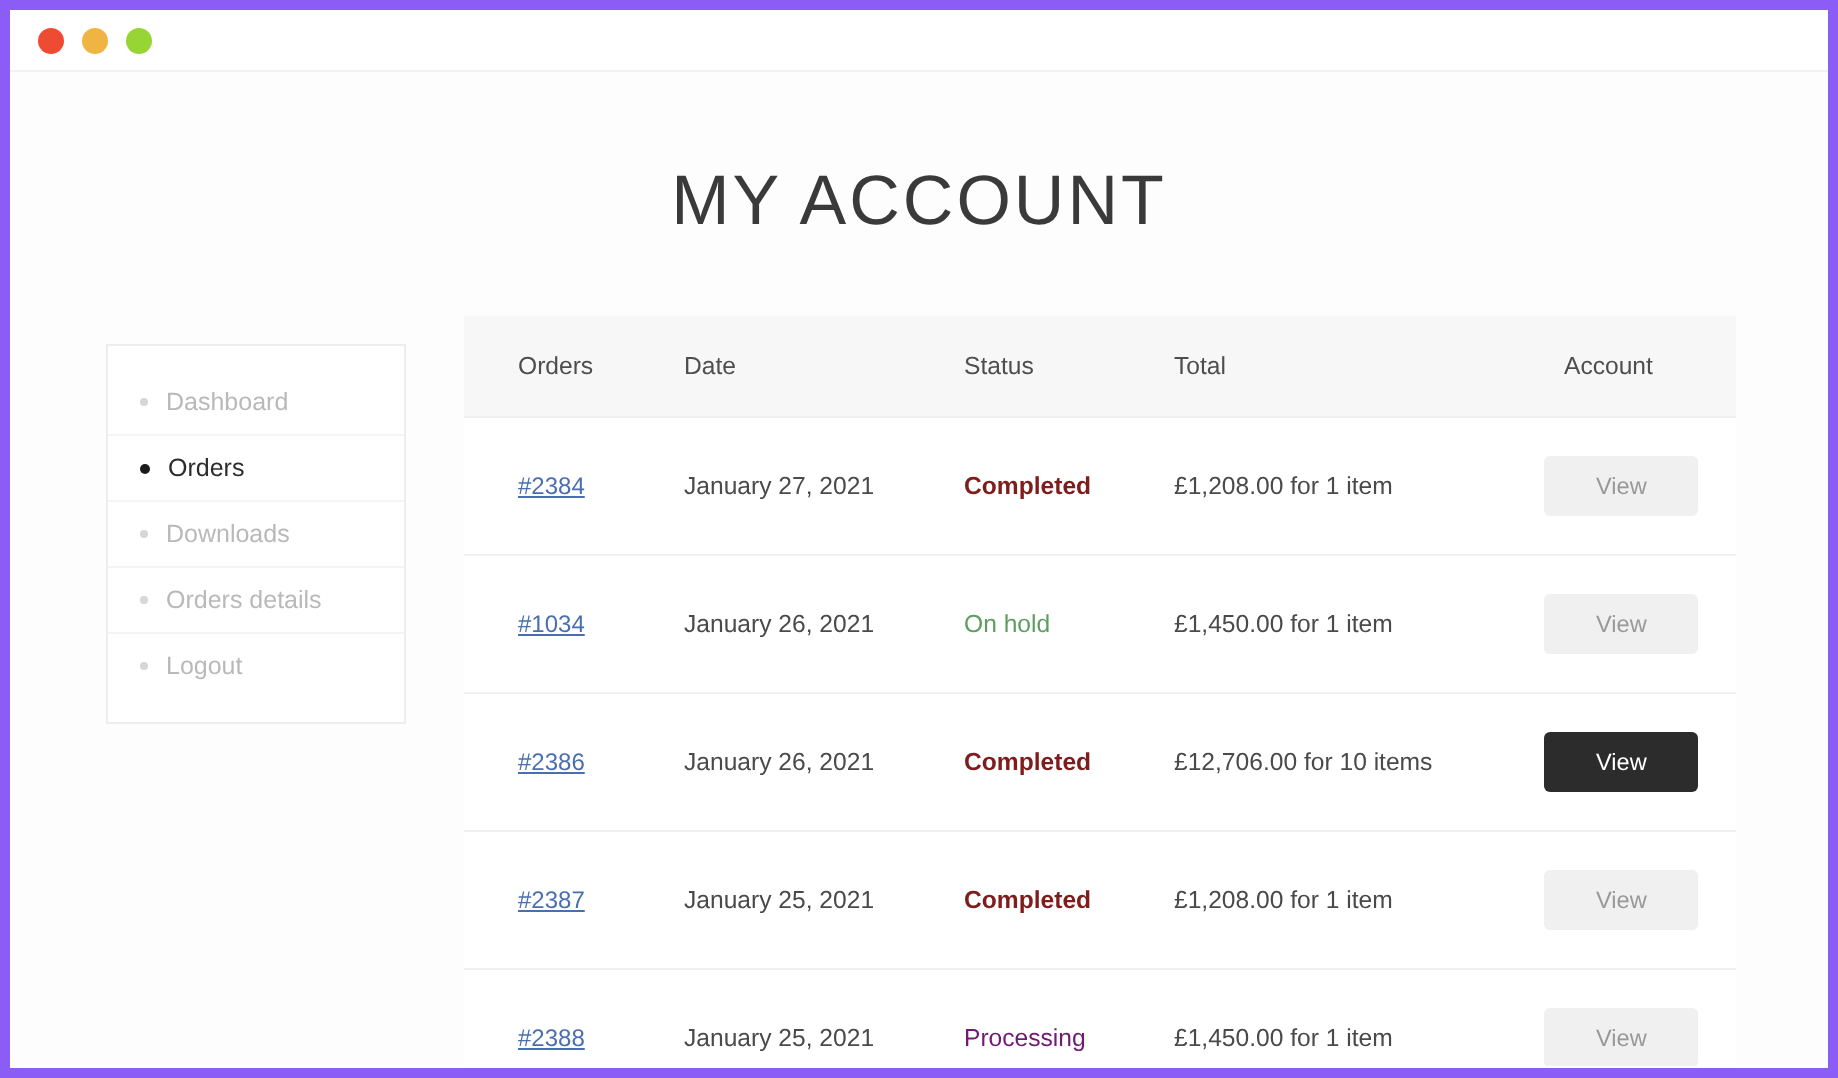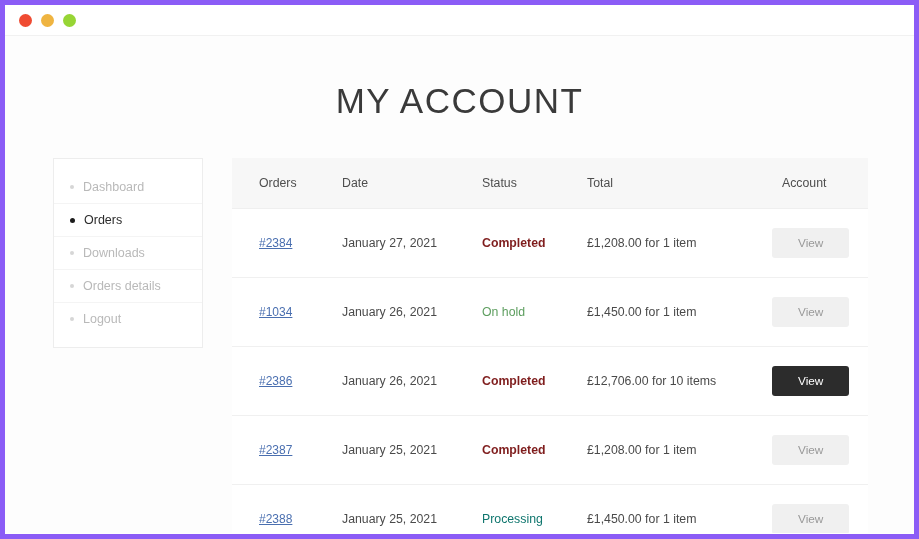--- a/index.html
+++ b/index.html
@@ -60,20 +60,21 @@
     margin-top: 27px;
   }
 
   
   .sidebar {
     width: 150px;
     flex: 0 0 150px;
     background: #ffffff;
     border: 1px solid #ededed;
     padding: 12px 0 12px 0;
+    margin-top: 14px;
   }
   .nav-item {
     display: flex;
     align-items: center;
     gap: 9px;
     padding: 9px 0 9px 16px;
     font-size: 12.5px;
     color: #b9b9b9;
     border-bottom: 1px solid #f4f4f4;
     cursor: pointer;
@@ -123,21 +124,21 @@
 
   .order-link {
     color: #4a6fb0;
     text-decoration: underline;
     font-size: 12px;
     cursor: pointer;
   }
 
   .status-completed  { color: #7f1d1d; font-weight: bold; }
   .status-onhold     { color: #5d9e5f; }
-  .status-processing { color: #0f766e; }
+  .status-processing { color: #701a75; }
 
   .view-btn {
     display: inline-block;
     background: #f0f0f0;
     color: #999999;
     border: none;
     border-radius: 3px;
     padding: 8px 26px;
     font-size: 11.8px;
     font-family: "Liberation Sans", sans-serif;

